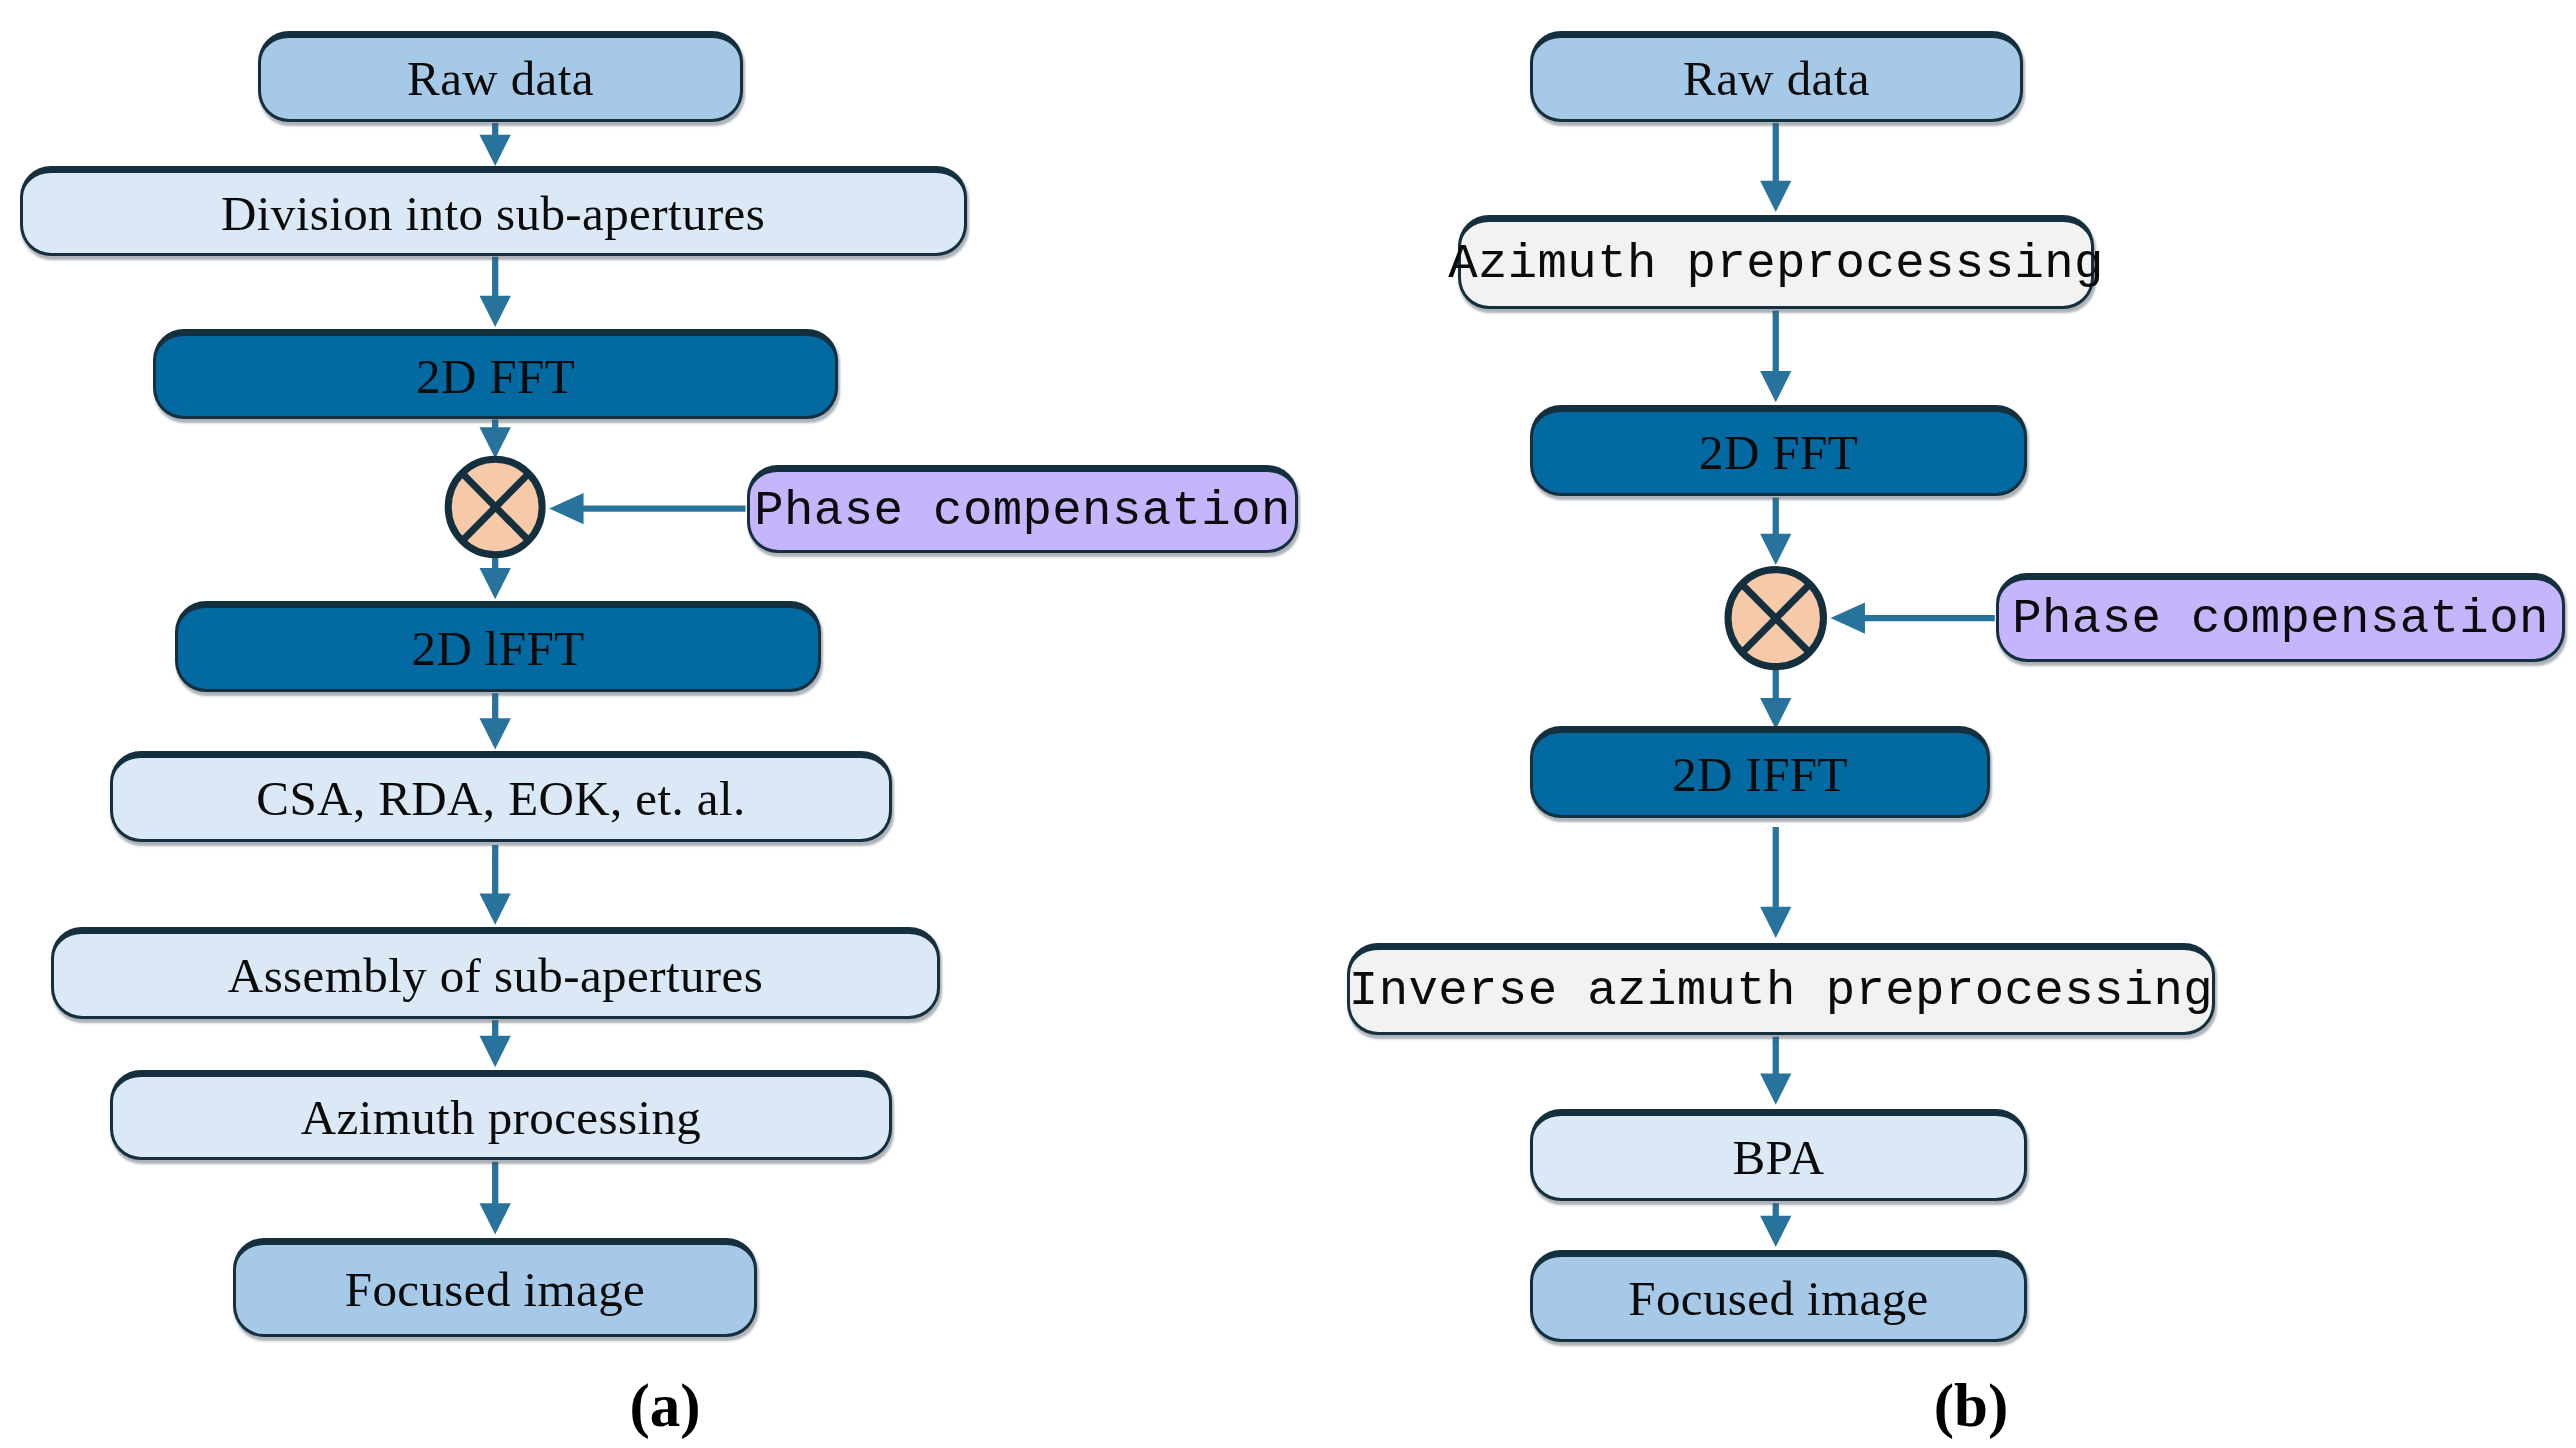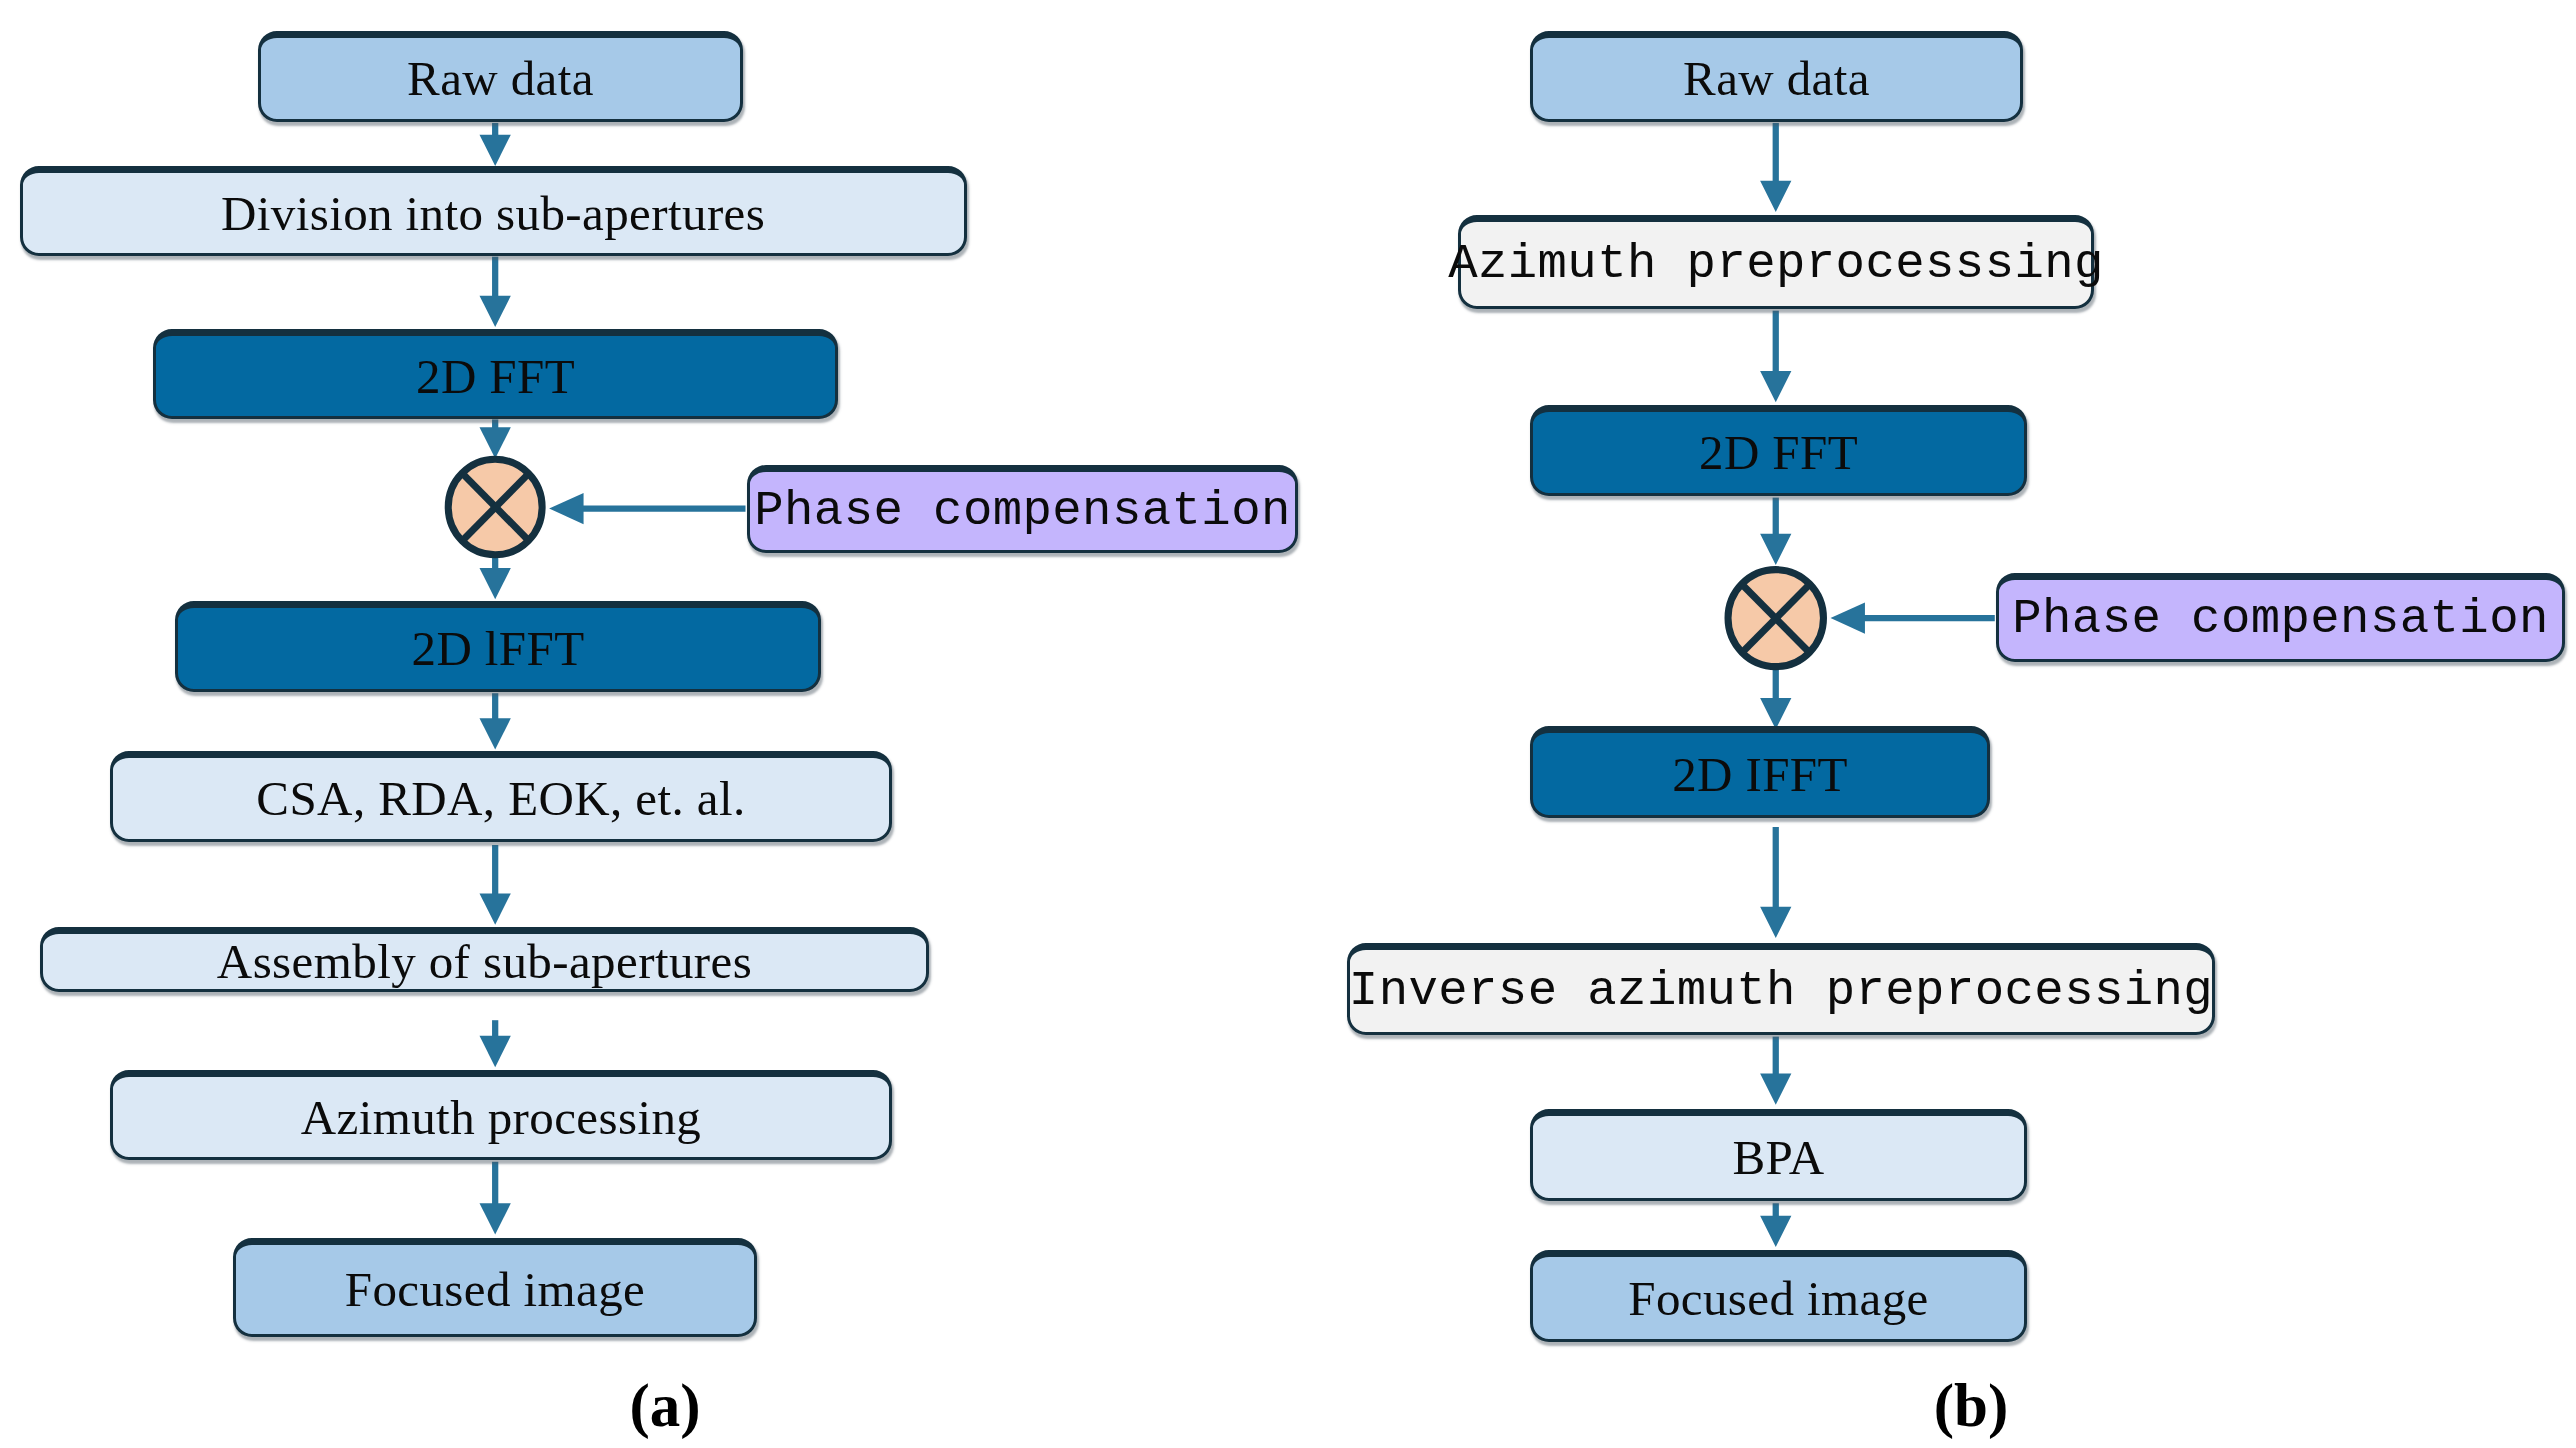--- a/index.html
+++ b/index.html
@@ -19,21 +19,21 @@
     position: absolute;
     left: 0; top: 0;
     width: 2576px;
     height: 1449px;
   }
   .node {
     position: absolute;
     box-sizing: border-box;
     border: 3.9px solid #14303f;
     border-top-width: 7px;
-    border-radius: 19px;
+    border-radius: 31px;
     display: flex;
     align-items: center;
     justify-content: center;
     font-size: 49px;
     color: #0b0b0b;
     letter-spacing: 0.4px;
     box-shadow: 1.6px 3.9px 2.3px rgba(70, 85, 95, 0.45);
     text-align: center;
     line-height: 1;
     white-space: nowrap;
@@ -148,21 +148,21 @@
   <div class="node fill-light-blue" style="left:19.6px;   top:166px;  width:947px; height:90px">Division into sub-apertures</div>
 
   <div class="node fill-peach" style="left:153px;  top:329px;  width:685px;  height:90px">2D FFT</div>
 
   <div class="node fill-green" style="left:747px;  top:465px;  width:551px;  height:88px">Phase compensation</div>
 
   <div class="node fill-peach" style="left:175px;  top:601px;  width:646px;  height:91px">2D lFFT</div>
 
   <div class="node fill-light-blue" style="left:110px;  top:751px;  width:782px; height:91px">CSA, RDA, EOK, et. al.</div>
 
-  <div class="node fill-light-blue" style="left:40px;   top:927px; width:889px; height:65px">Assembly of sub-apertures</div>
+  <div class="node fill-light-blue" style="left:51px;   top:927px; width:889px; height:92px">Assembly of sub-apertures</div>
 
   <div class="node fill-light-blue" style="left:110px;  top:1070px; width:782px; height:90px">Azimuth processing</div>
 
   <div class="node fill-mid-blue" style="left:233px;  top:1238px; width:524px;  height:99px">Focused image</div>
 
   <div class="caption" style="left:665px; top:1371px">(a)</div>
 
   <div class="node fill-mid-blue" style="left:1530px; top:31px;   width:493px;  height:91px">Raw data</div>
 
   <div class="node fill-gray" style="left:1458px; top:215px;  width:636px;  height:94px">Azimuth preprocesssing</div>

